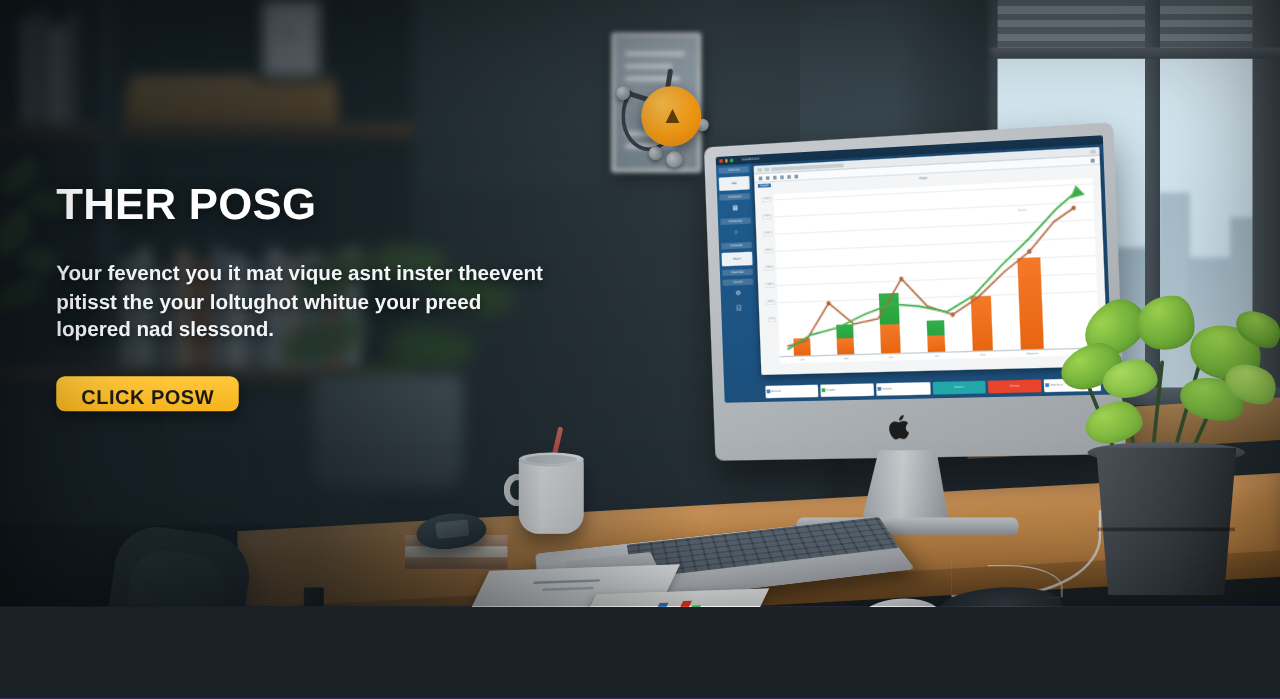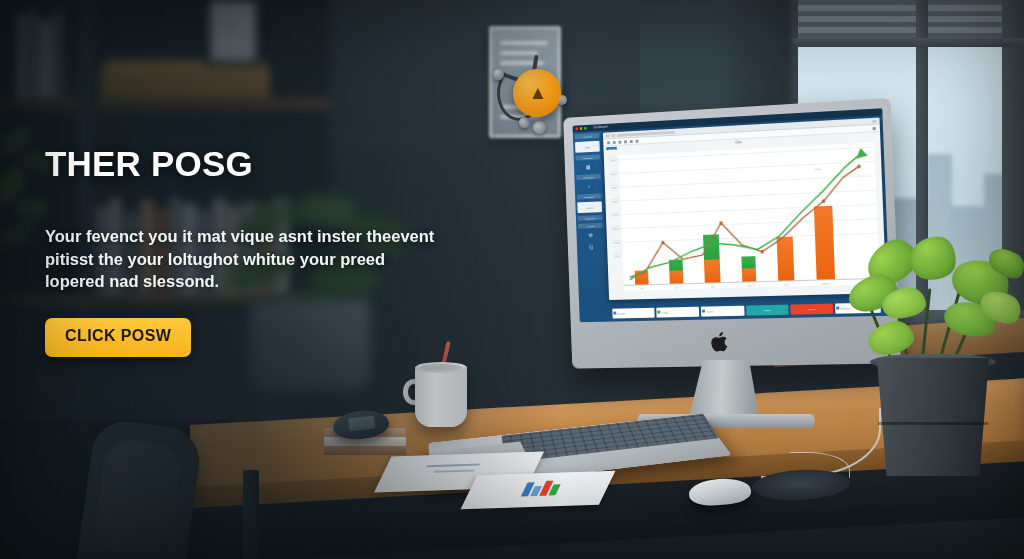--- a/index.html
+++ b/index.html
@@ -1,21 +1,21 @@
 <!DOCTYPE html>
 <html><head>
 <meta charset="utf-8">
 <style>
   * { margin:0; padding:0; box-sizing:border-box; }
   html,body { background:#1b2227; }
   body { font-family:"Liberation Sans", sans-serif; }
 
   #banner{
     position:relative;
-    width:1024px; height:559px;
+    width:1024px; height:485px;
     overflow:hidden;
     background:#8b5cf6;
   }
 
   
   .room{
     position:absolute; inset:0;
     background:
       radial-gradient(120% 90% at 72% 18%, rgba(120,150,165,.18) 0%, rgba(0,0,0,0) 58%),
       linear-gradient(180deg,#2b363c 0%,#2a353b 40%,#222b31 72%,#1a2126 100%);
@@ -353,29 +353,29 @@
 
   
   .copy{ position:absolute; left:45px; top:144px; width:420px; }
   .headline{
     color:#ffffff; font-weight:bold; letter-spacing:.2px;
     font-size:35px; line-height:40px; text-transform:uppercase;
     text-shadow:0 2px 10px rgba(0,0,0,.55);
   }
   .headline .l2{ display:block; font-size:37px; letter-spacing:0px; }
   .subcopy{
-    margin-top:41px; color:#f2f5f7; font-size:16.5px; line-height:22.5px;
+    margin-top:24px; color:#f2f5f7; font-size:16.5px; line-height:22.5px;
     font-weight:bold; max-width:400px;
     text-shadow:0 2px 7px rgba(0,0,0,.6);
   }
   .cta{
     display:inline-block; margin-top:25px;
     background:linear-gradient(180deg,#ffc83c,#f6b31d);
     color:#1d1a12; font-weight:bold; font-size:16px; letter-spacing:.4px;
-    padding:9px 20px 12px; border-radius:7px; border:none;
+    padding:9px 20px 1px; border-radius:7px; border:none;
     text-transform:uppercase; cursor:pointer;
     box-shadow:0 4px 12px rgba(0,0,0,.45);
   }
   .vignette{
     position:absolute; inset:0; pointer-events:none;
     box-shadow:inset 0 0 110px rgba(0,0,0,.55);
   }
 </style>
 </head>
 <body>

